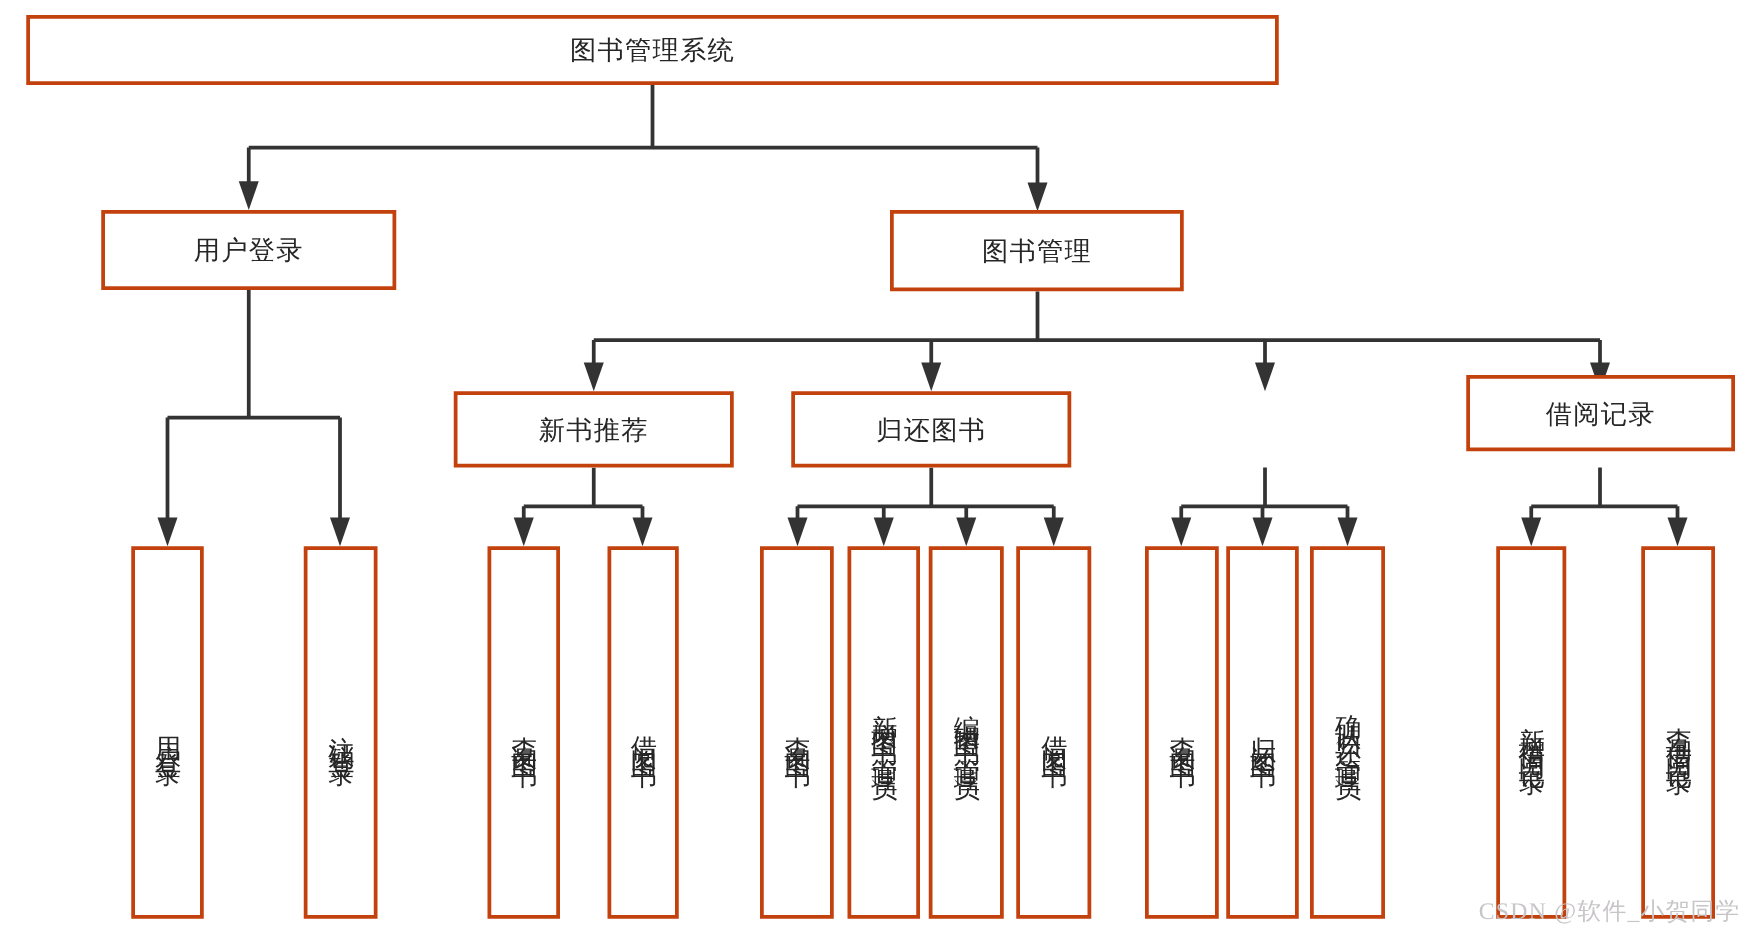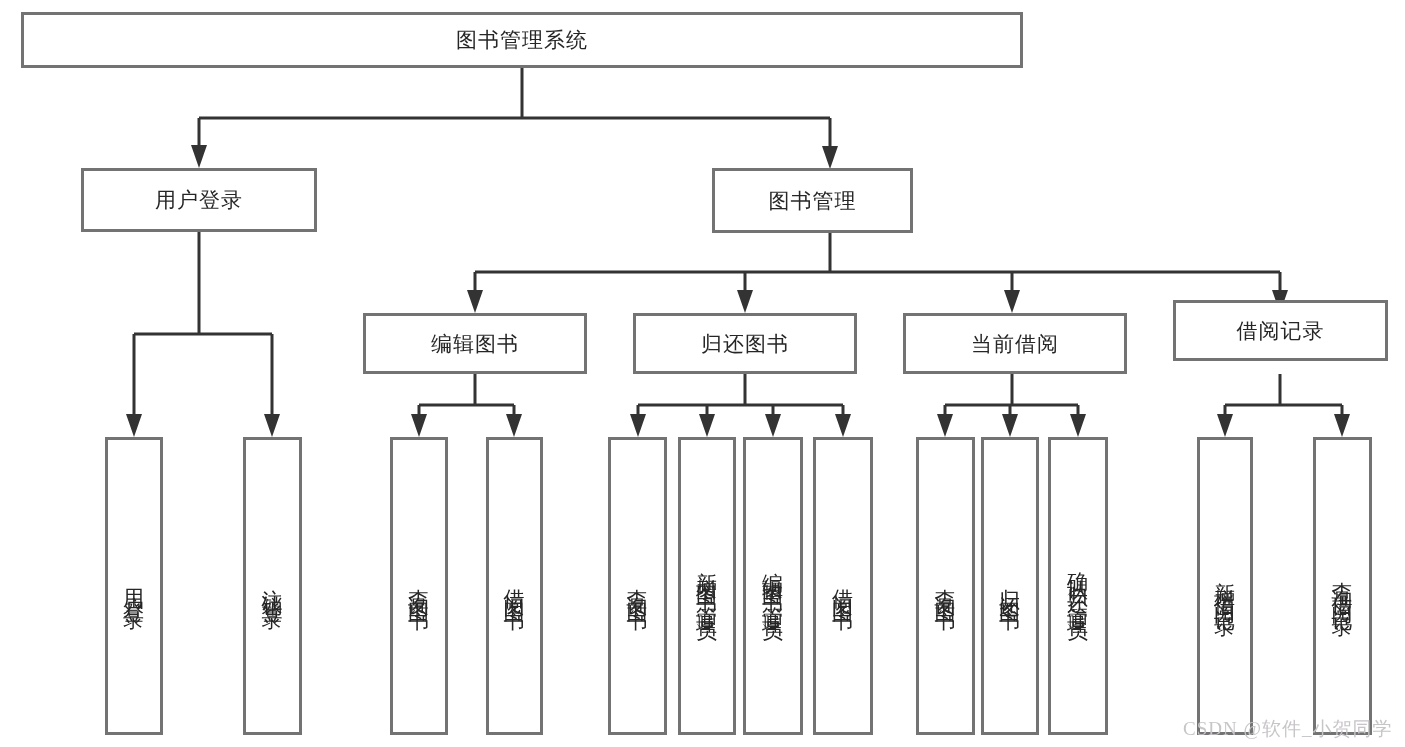--- a/index.html
+++ b/index.html
@@ -13,21 +13,21 @@
   }
   svg.connectors {
     position: absolute;
     left: 0; top: 0;
     width: 1405px; height: 747px;
     z-index: 1;
   }
   .node {
     position: absolute;
     box-sizing: border-box;
-    border: 3px solid #737373;
+    border: 3px solid #c2410c;
     background: #ffffff;
     display: flex;
     align-items: center;
     justify-content: center;
     color: #262626;
     font-size: 21px;
     z-index: 2;
     letter-spacing: 1px;
   }
   .leaf {
@@ -97,32 +97,29 @@
     </g>
   </svg>
 
   <div class="node" style="left:21px; top:12px; width:1002px; height:56px;">
     <span>图书管理系统</span>
   </div>
 
   <div class="node" style="left:81px; top:168px; width:236px; height:64px;">
     <span>用户登录</span>
   </div>
-  <div class="node" style="left:712px; top:168px; width:201px; height:65px;">
+  <div class="node" style="left:712px; top:168px; width:235px; height:65px;">
     <span>图书管理</span>
   </div>
 
   <div class="node" style="left:363px; top:313px; width:224px; height:61px;">
-    <span>编辑图书</span>
+    <span>新书推荐</span>
   </div>
   <div class="node" style="left:633px; top:313px; width:224px; height:61px;">
     <span>归还图书</span>
-  </div>
-  <div class="node" style="left:903px; top:313px; width:224px; height:61px;">
-    <span>当前借阅</span>
   </div>
   <div class="node" style="left:1173px; top:300px; width:215px; height:61px;text-align:center;">
     <span>借阅记录</span>
   </div>
 
   <div class="node leaf" style="left:105px; top:437px; width:58px; height:298px;">
     <span class="vtext">用户登录</span>
   </div>
   <div class="node leaf" style="left:243px; top:437px; width:59px; height:298px;">
     <span class="vtext">注销登录</span>

